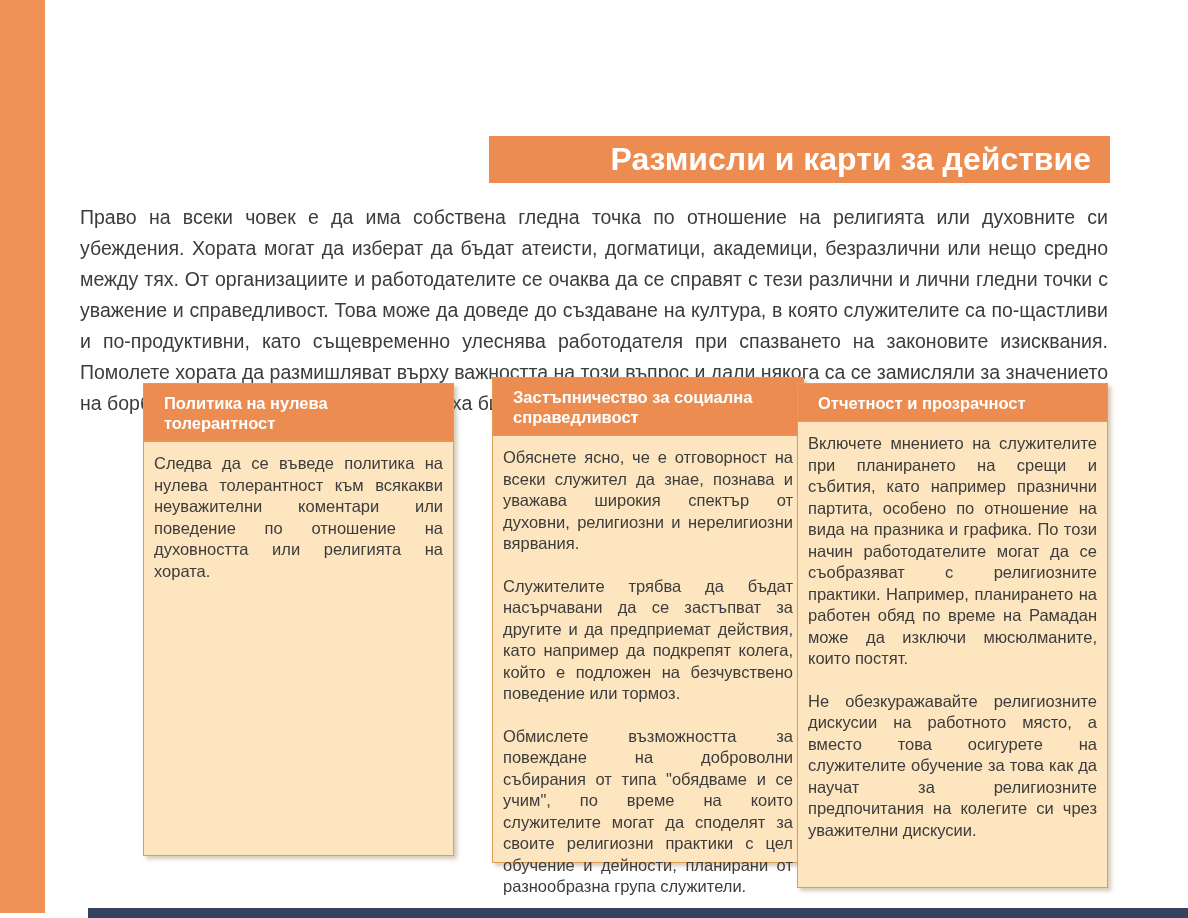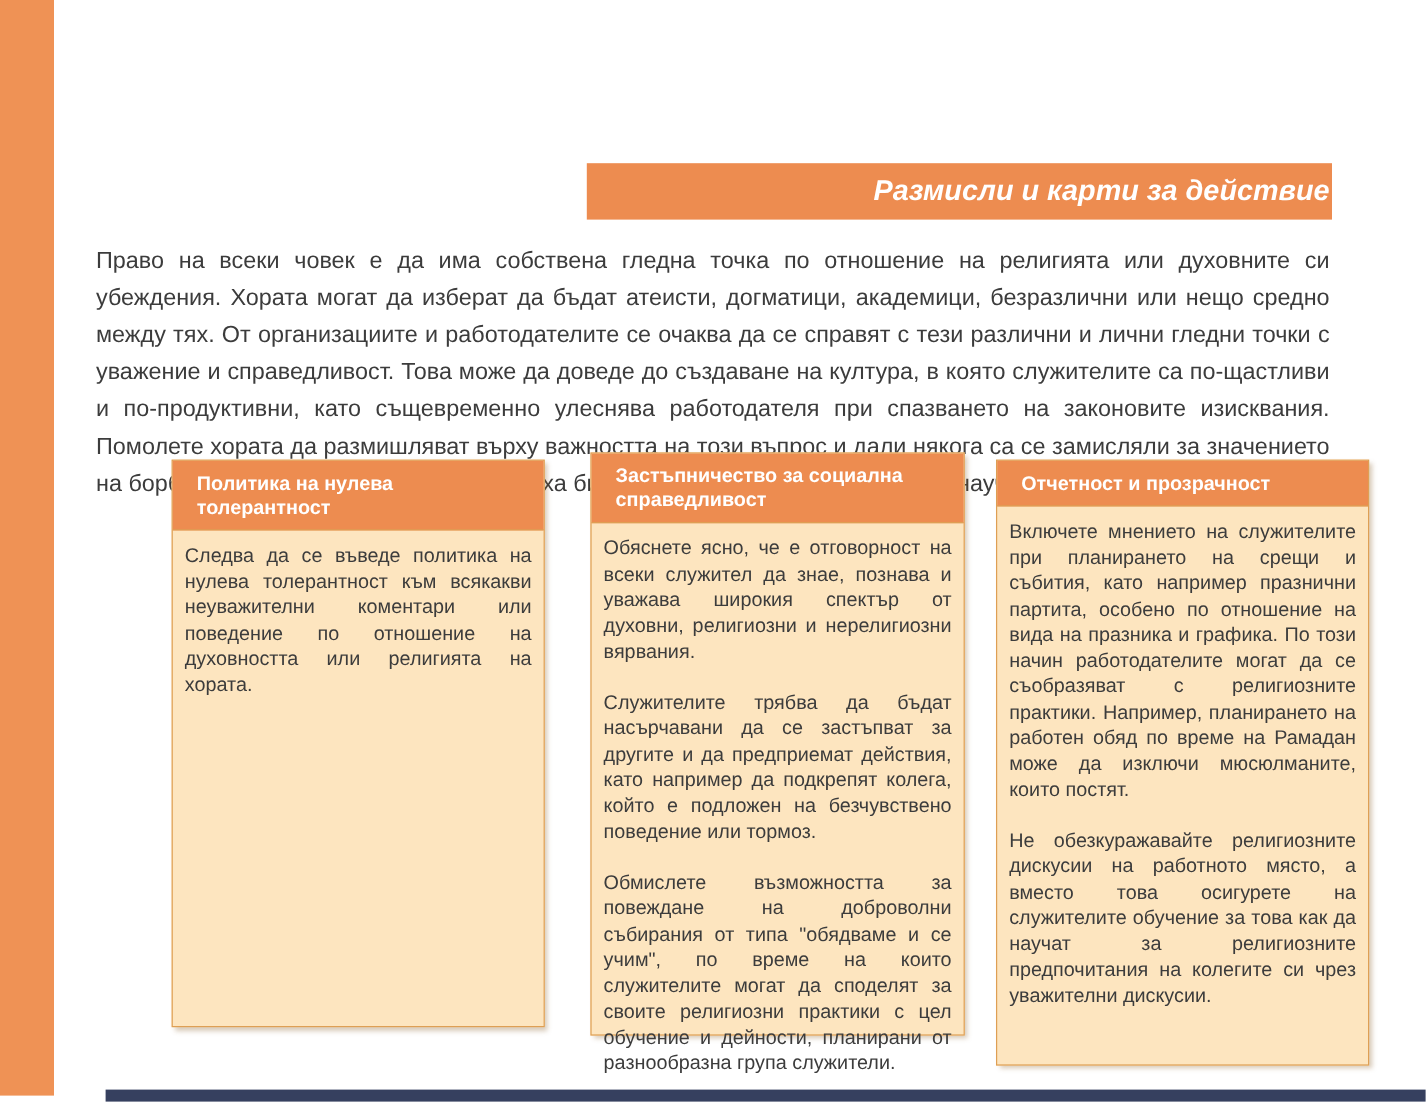--- a/index.html
+++ b/index.html
@@ -29,26 +29,25 @@
     position: absolute;
     left: 489px; top: 136px;
     width: 621px; height: 47px;
     background: #ED8C50;
     display: flex;
     align-items: center;
     justify-content: flex-end;
   }
   .title-banner .title-text {
     color: #ffffff;
-    font-size: 24px;
+    font-size: 32px;
     font-weight: bold;
     white-space: nowrap;
-    padding-right: 2px;
+    padding-right: 19px;
     letter-spacing: 0px;
-    font-style: italic;
   }
 
   .intro {
     position: absolute;
     left: 80px; top: 202px;
     width: 1028px;
     font-size: 19.5px;
     line-height: 31px;
     color: #3c3c3c;
     text-align: justify;
@@ -75,21 +74,21 @@
     font-size: 16.5px;
     line-height: 21.5px;
     color: #3c3c3c;
     text-align: justify;
   }
   .card-body p { margin: 0 0 21px 0; }
   .card-body p:last-child { margin-bottom: 0; }
 
   .card-1 { left: 143px; top: 383px; width: 311px; height: 473px; }
   .card-2 { left: 492px; top: 377px; width: 312px; height: 486px; }
-  .card-3 { left: 797px; top: 383px; width: 311px; height: 505px; margin-left: 33px; }
+  .card-3 { left: 797px; top: 383px; width: 311px; height: 505px; }
 </style>
 </head>
 <body>
 
 <div class="left-bar"></div>
 
 <div class="title-banner">
   <span class="title-text">Размисли и карти за действие</span>
 </div>
 

